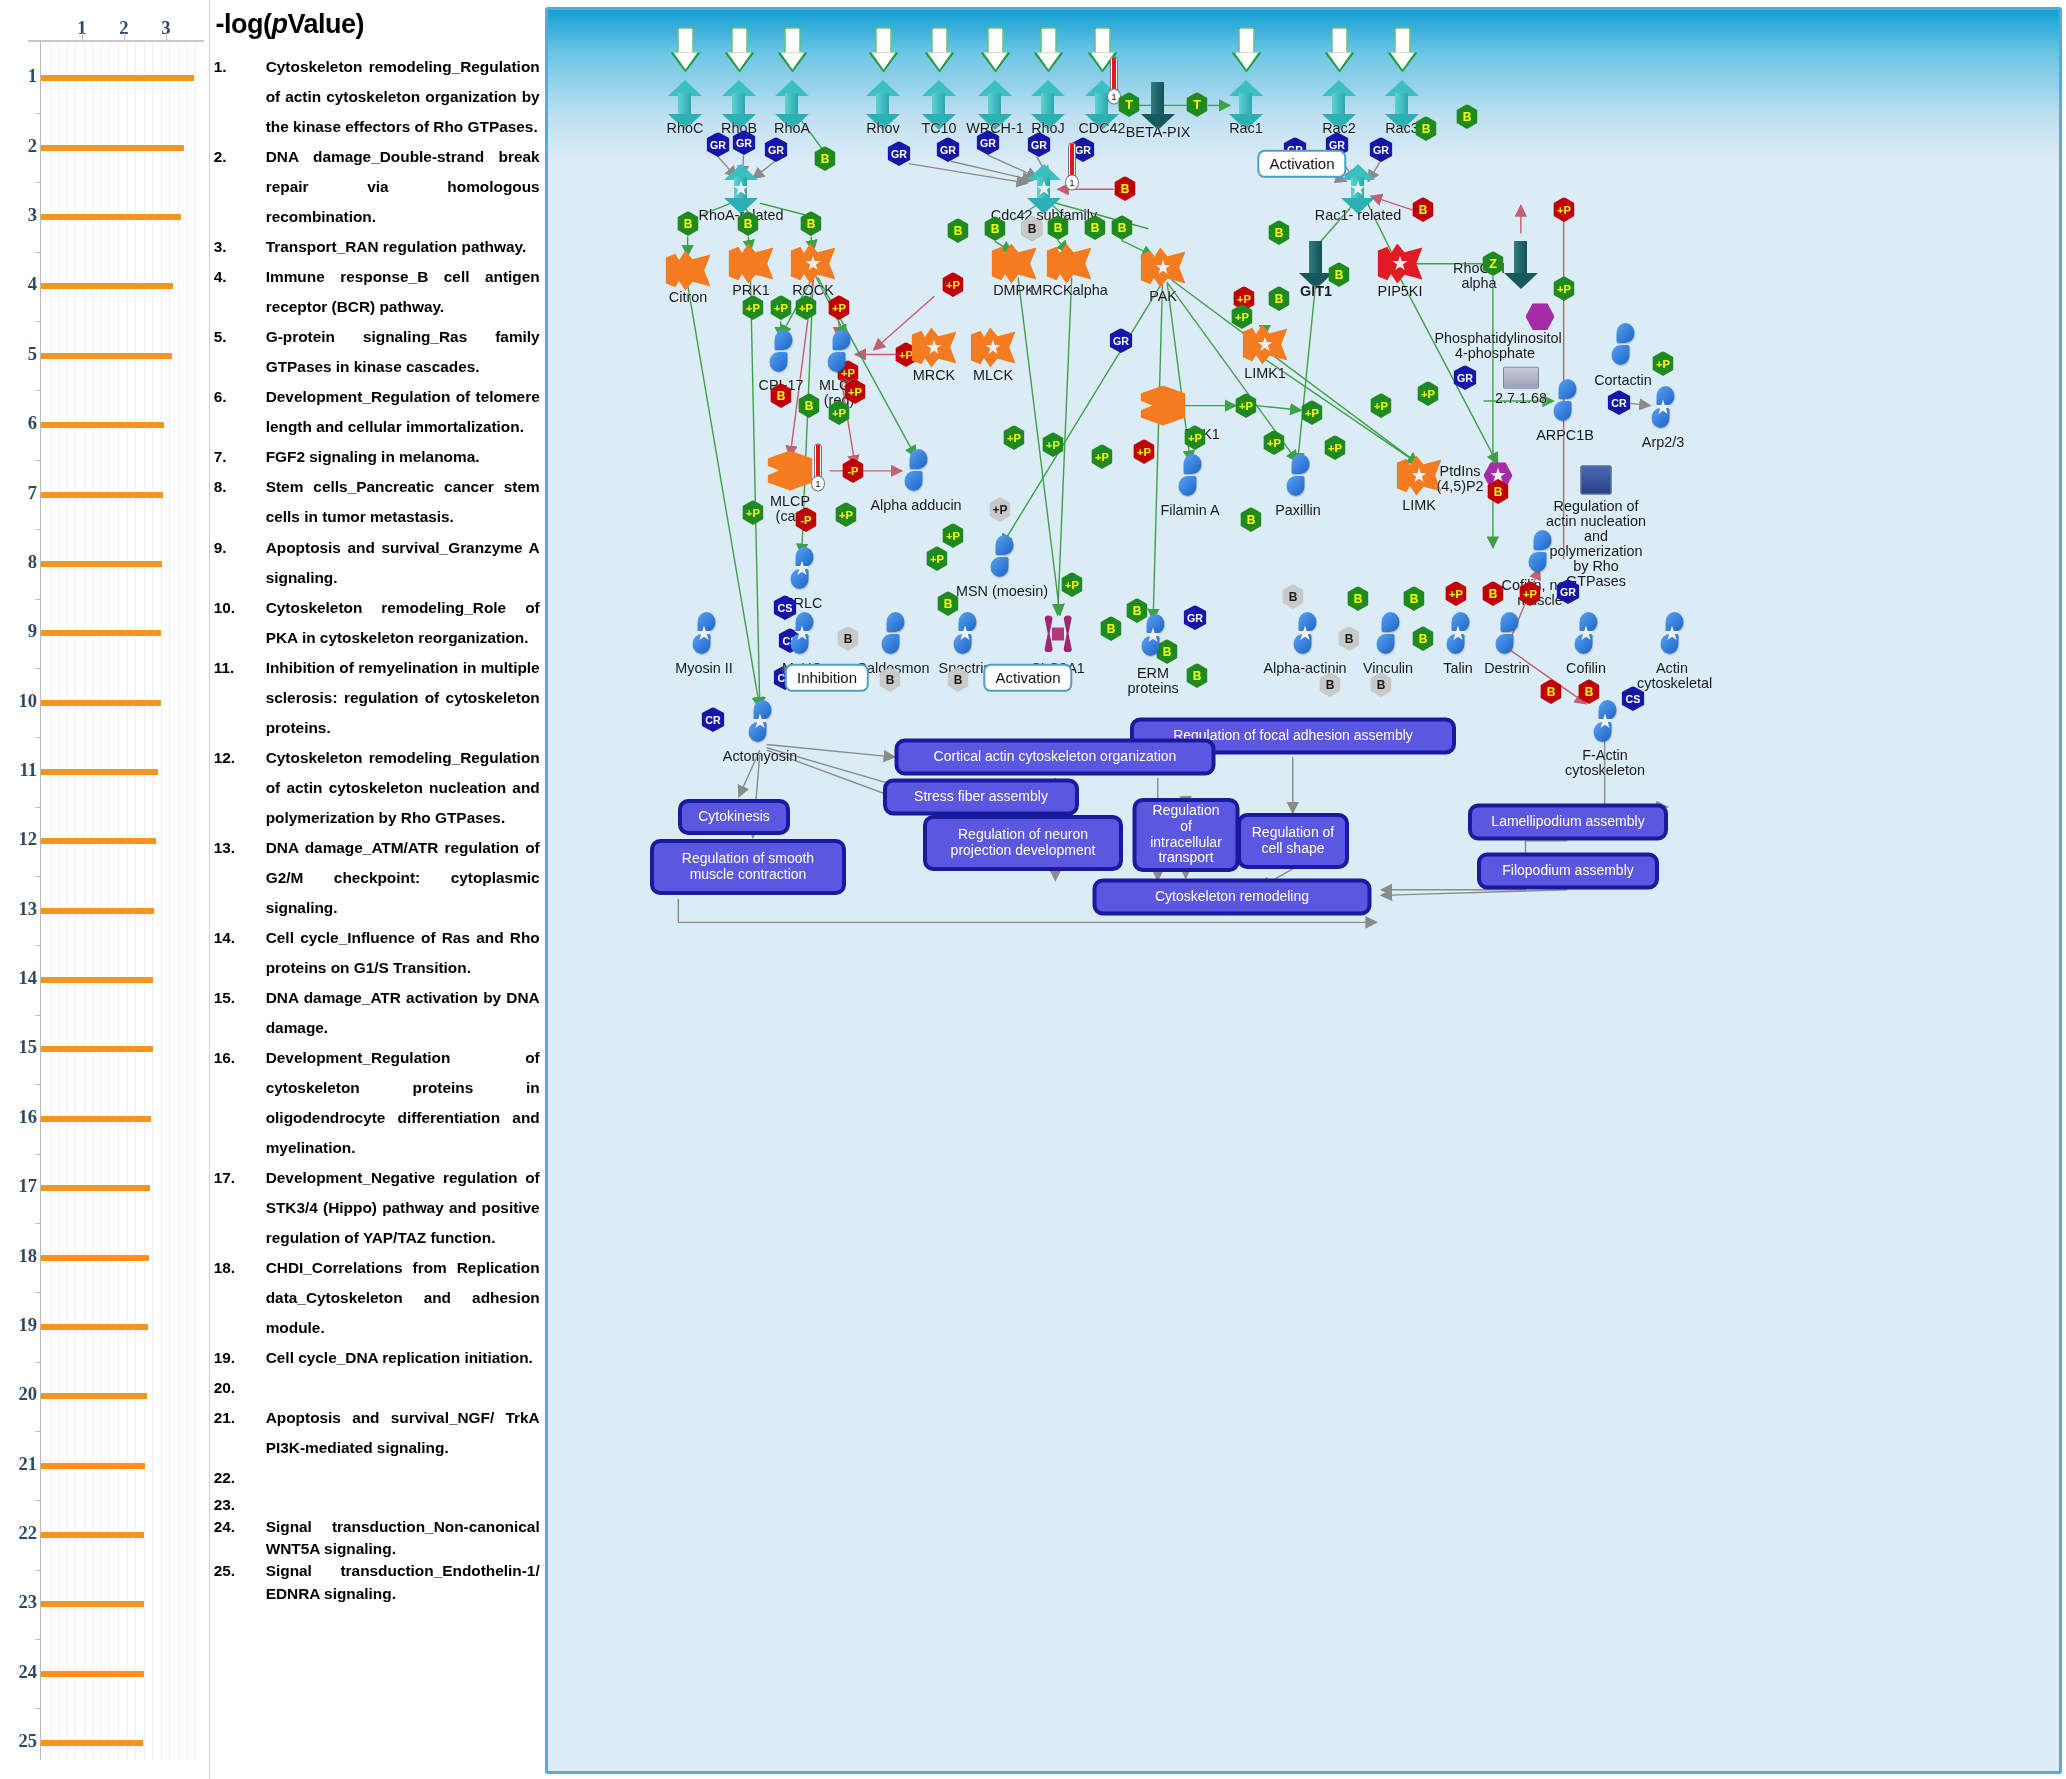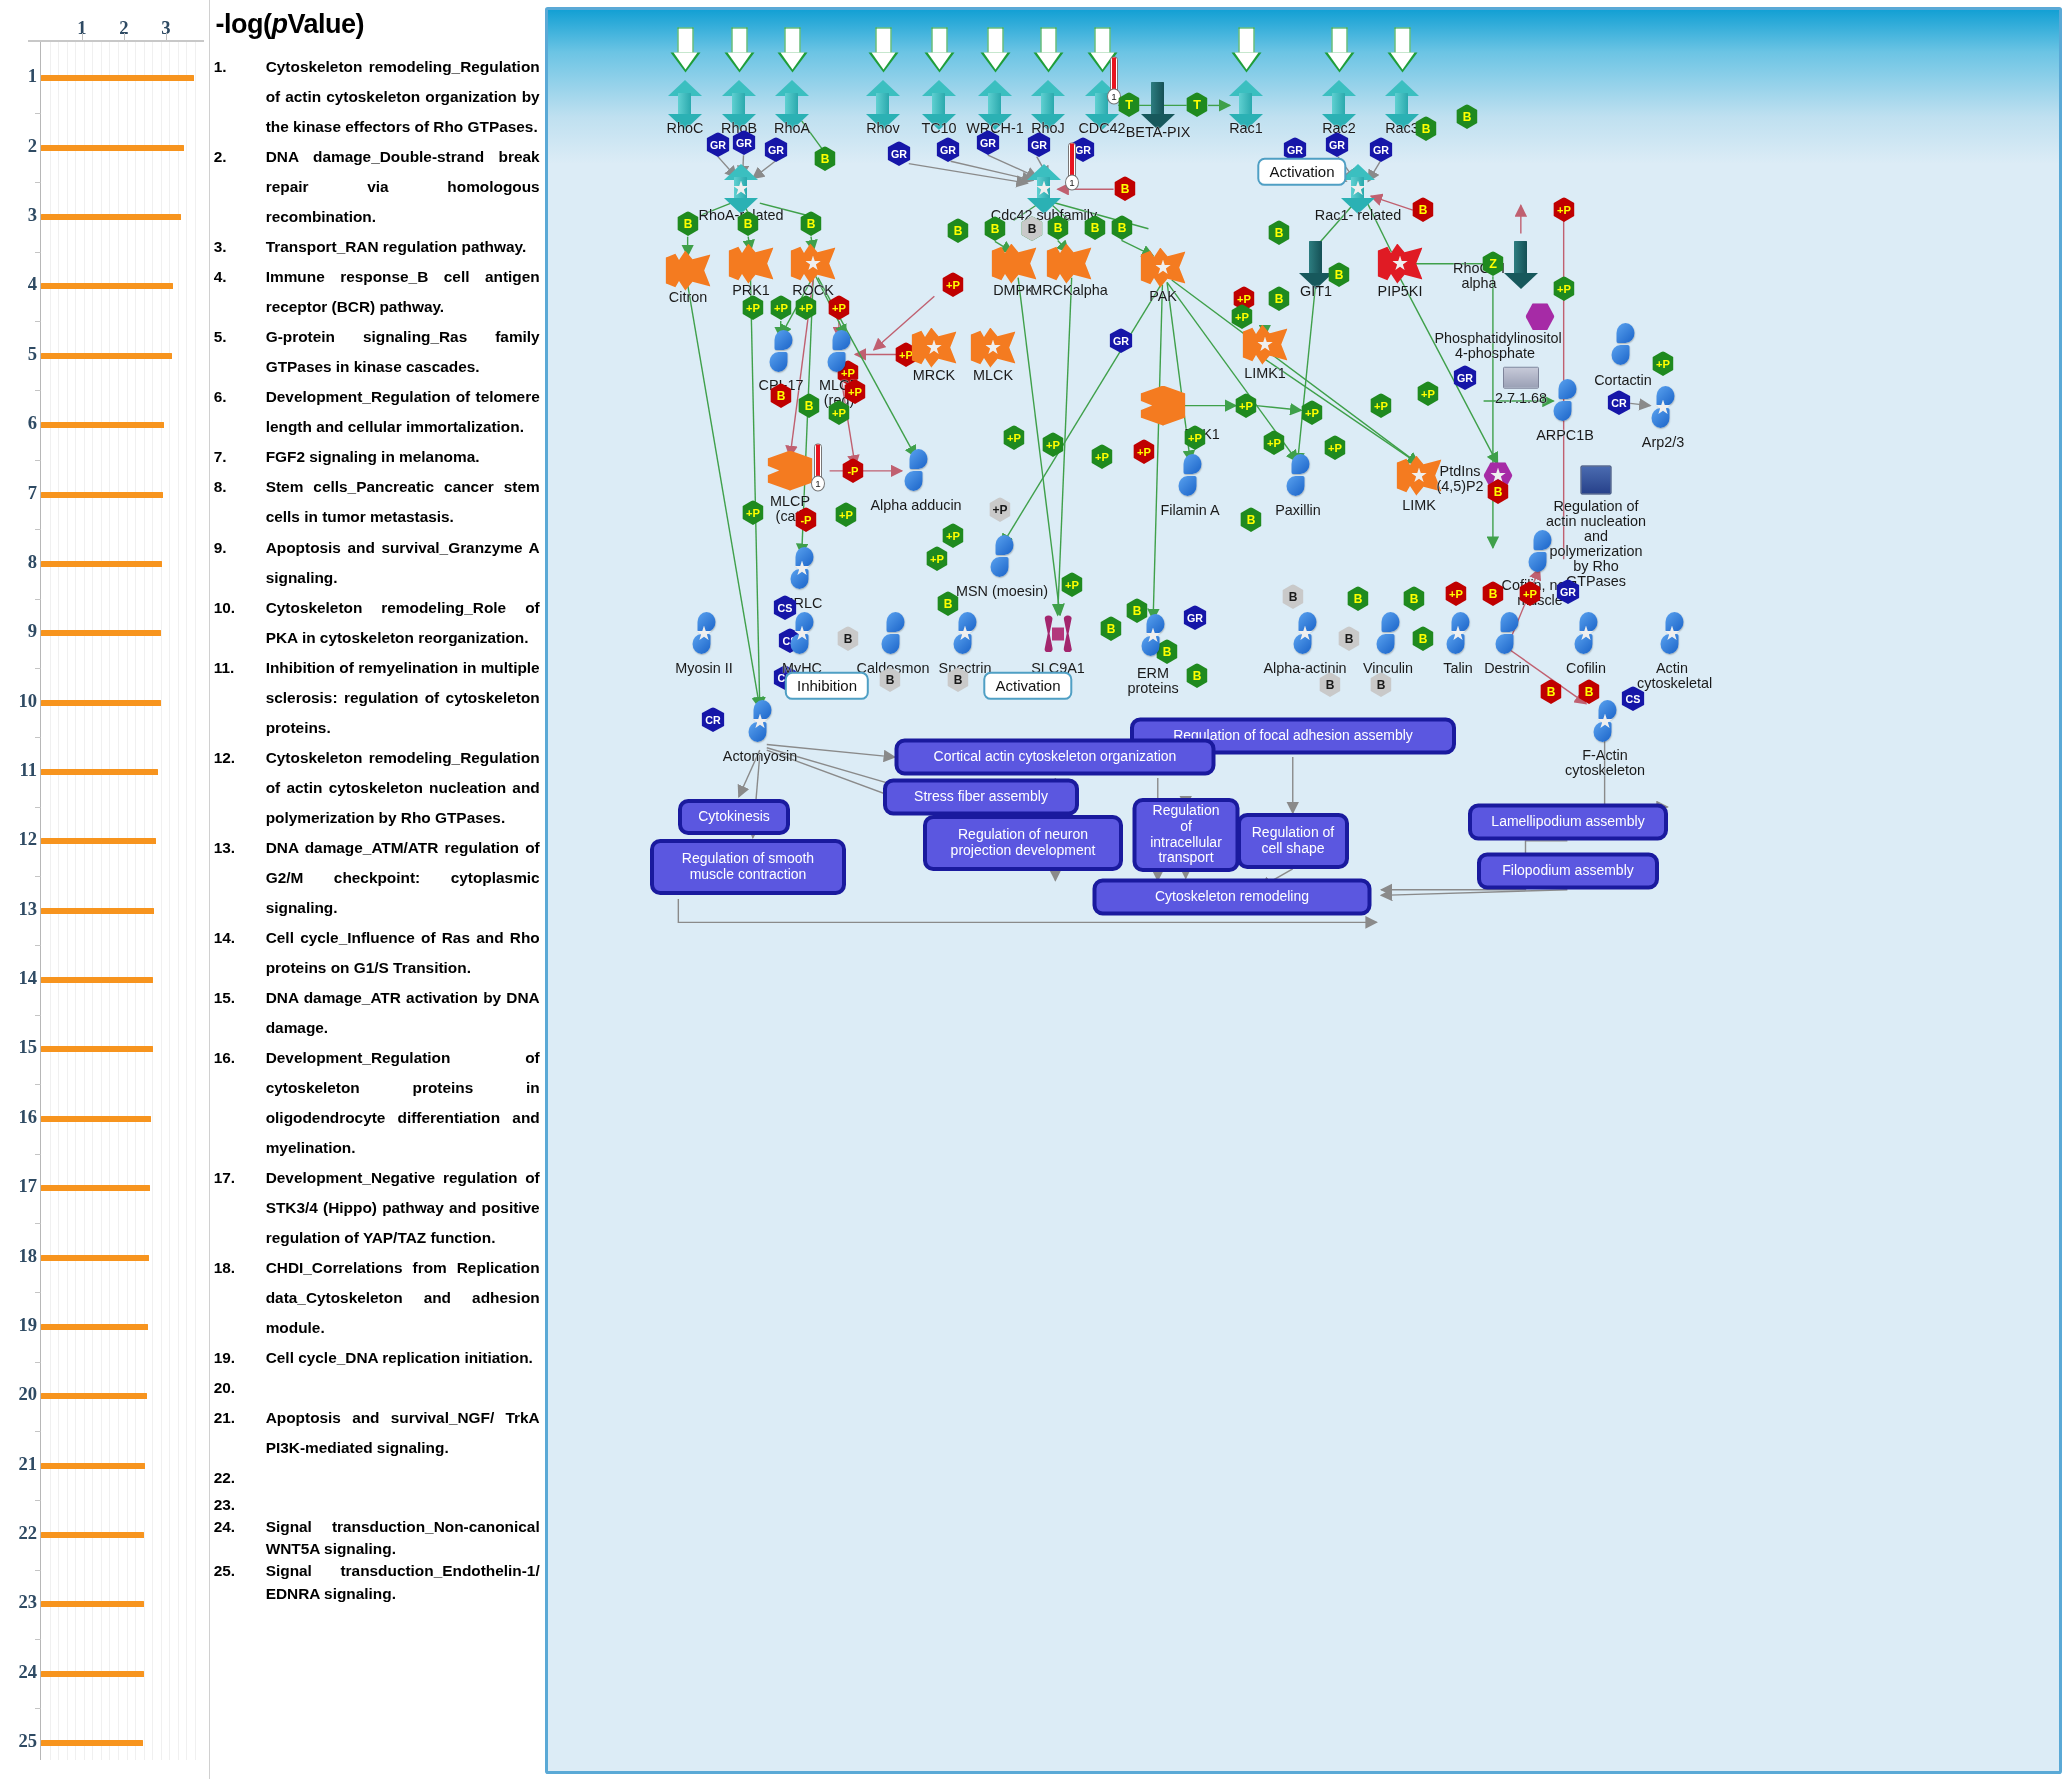--- a/index.html
+++ b/index.html
@@ -132,21 +132,21 @@
   .channel{position:absolute;transform:translate(-50%,-50%);width:28px;height:37px;}
   .channel .l,.channel .r{position:absolute;top:0;width:9.3px;height:37px;background:#a3266e;
      border-radius:4.7px;}
   .channel .l{left:0;clip-path:polygon(0 0,100% 0,60% 50%,100% 100%,0 100%,40% 50%);}
   .channel .r{right:0;clip-path:polygon(0 0,100% 0,60% 50%,100% 100%,0 100%,40% 50%);transform:scaleX(-1);}
   .channel .mid{position:absolute;left:8.4px;top:12px;width:11.2px;height:13px;background:#b3387c;}
 
   
   .note{position:absolute;transform:translate(-50%,-50%);background:#ffffff;
      border:2.8px solid #4f9fc4;border-radius:7.4px;padding:3.7px 10.2px;font-size:15px;color:#111;
-     white-space:nowrap;margin-top:8px;}
+     white-space:nowrap;}
 
   
   .procbox{position:absolute;transform:translate(-50%,-50%);
      background:#5b57e0;border:4.2px solid #1a1a9e;border-radius:10.2px;
      color:#ffffff;font-size:14px;line-height:1.12;text-align:center;
      display:flex;align-items:center;justify-content:center;padding:4.7px 8.4px;box-sizing:border-box;}
 </style>
 </head>
 <body>
 
@@ -684,21 +684,21 @@
         <div class="kinase" style="left: 521px; top: 254px;"></div>
         <div class="nlabel" style="left: 521px; top: 273px; position: absolute; transform: translateX(-50%);">MRCKalpha</div>
         <div class="kinase" style="left: 615px; top: 258px;">
           <div class="star"></div>
         </div>
         <div class="nlabel" style="left: 615px; top: 279px; position: absolute; transform: translateX(-50%);">PAK</div>
         <div class="gtpase dark downonly" style="left: 768px; top: 254px;">
           <div class="bar"></div>
           <div class="dn"></div>
         </div>
-        <div class="nlabel" style="left: 768px; top: 274px; position: absolute; transform: translateX(-50%);">GIT1</div>
+        <div class="nlabel" style="left: 768px; top: 274px; position: absolute; transform: translateX(-50%); font-weight: bold;">GIT1</div>
         <div class="kinase red" style="left: 852px; top: 254px;">
           <div class="star"></div>
         </div>
         <div class="nlabel" style="left: 852px; top: 274px; position: absolute; transform: translateX(-50%);">PIP5KI</div>
         <div class="gtpase dark downonly" style="left: 973px; top: 254px;">
           <div class="bar"></div>
           <div class="dn"></div>
         </div>
         <div class="nlabel two" style="left: 931px; top: 251px; position: absolute; transform: translateX(-50%); width: 79px;">RhoGDI alpha</div>
         <div class="tok B" style="left: 140px; top: 214px;">B</div>

